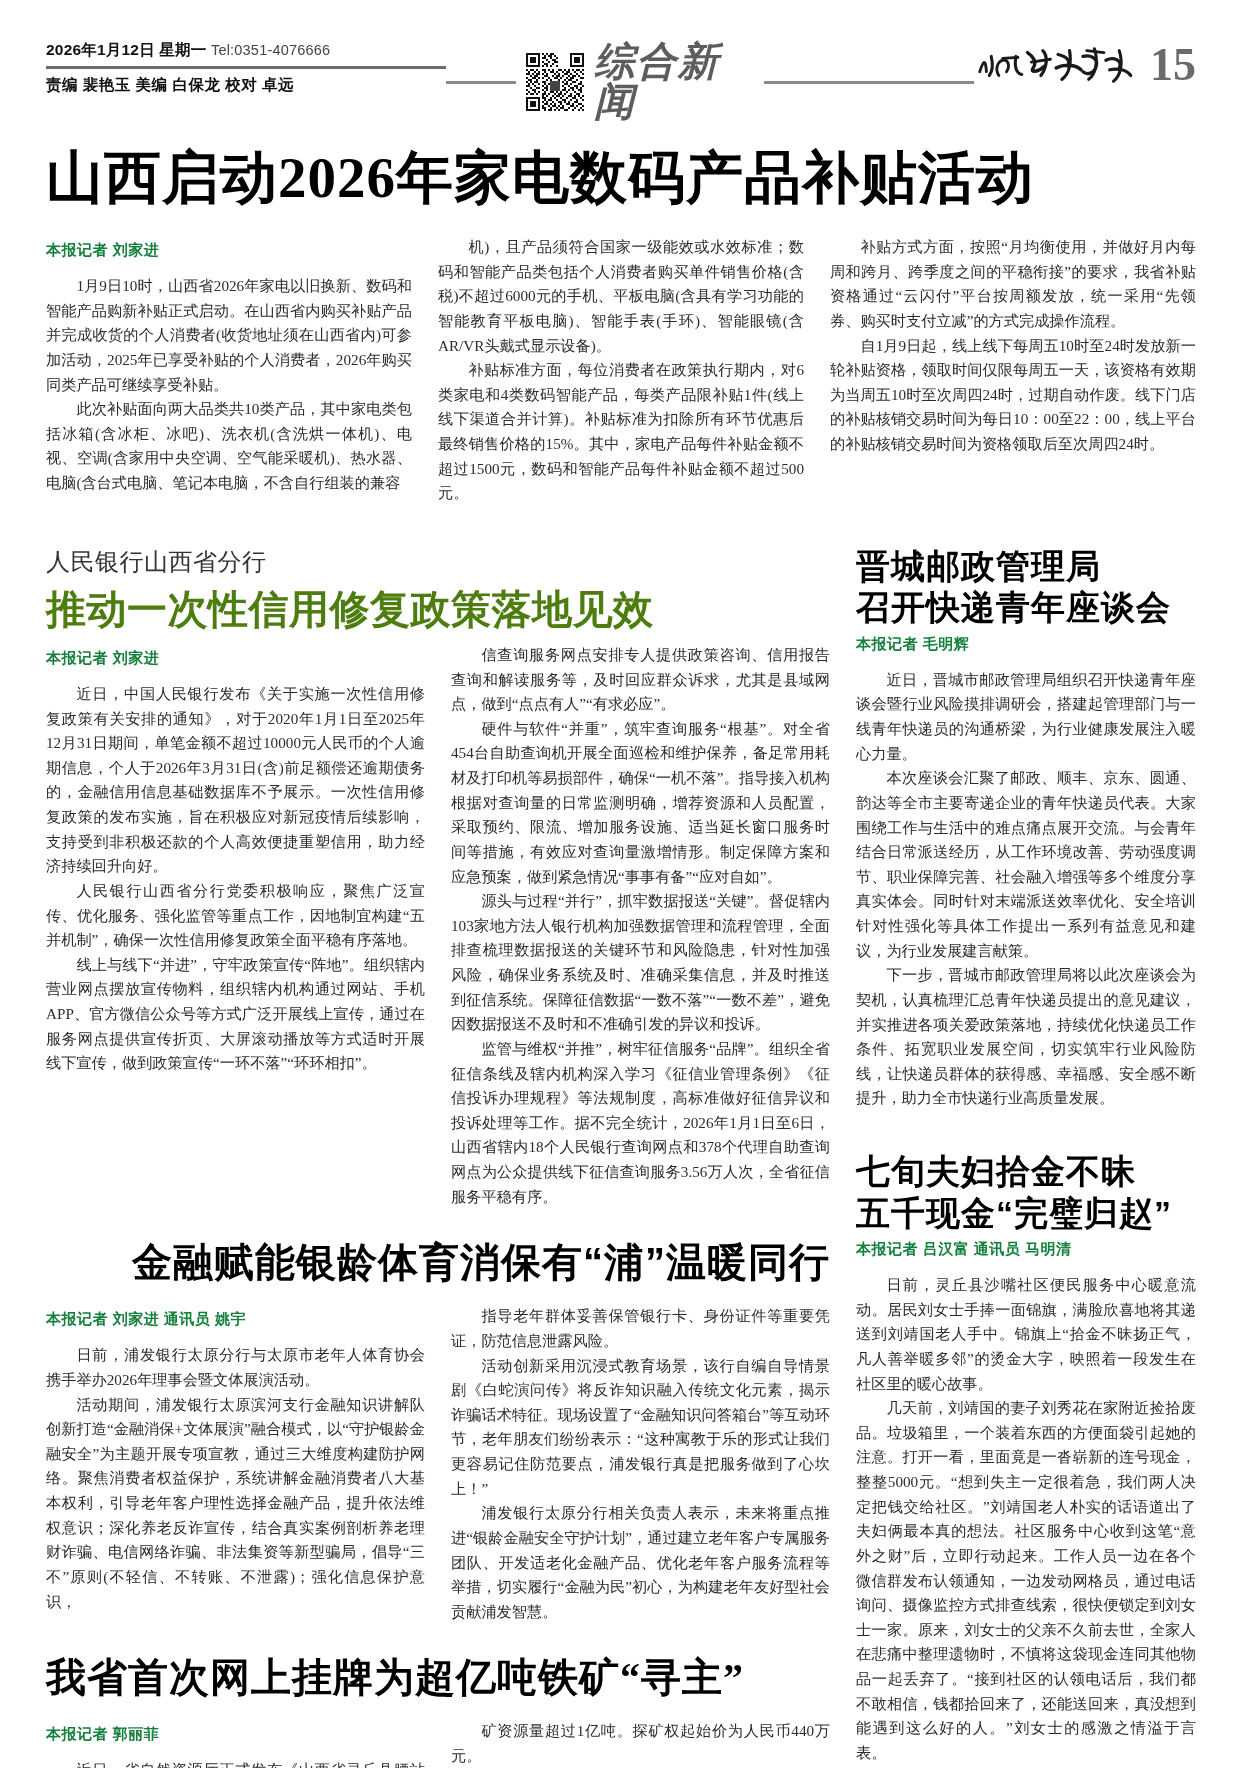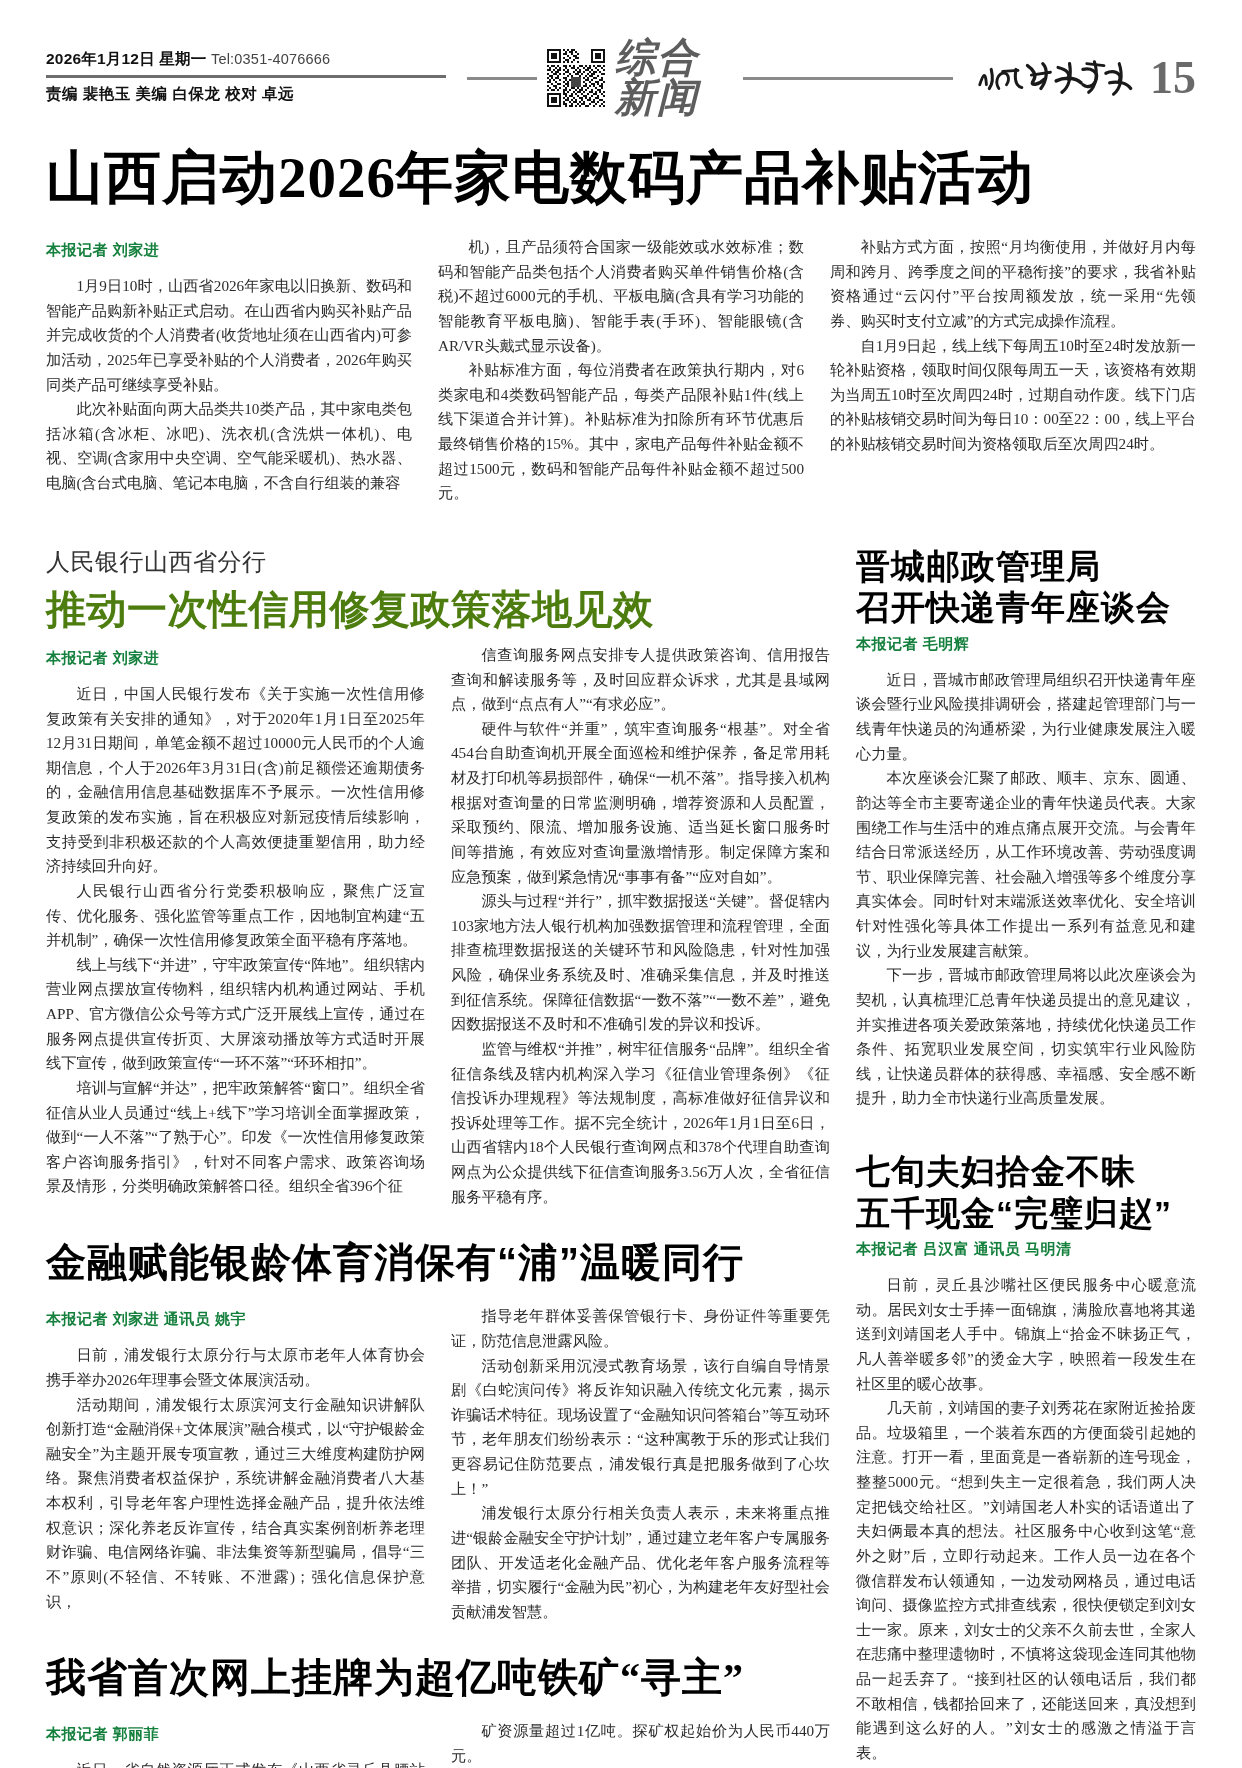--- a/index.html
+++ b/index.html
@@ -7,21 +7,21 @@
   body {
     width: 1242px; height: 1768px;
     background: #ffffff;
     font-family: "Liberation Serif", "DejaVu Serif", serif;
     color: #111;
     overflow: hidden;
   }
   .page { position: relative; width:1242px; height:1768px; padding: 36px 46px 10px 46px; }
 
   
-  .masthead { display:flex; align-items:center; height: 78px; gap: 21px; }
+  .masthead { display:flex; align-items:flex-start; height: 78px; }
   .mast-left { width: 400px; padding-top: 4px; }
   .mast-line1 { font-size: 15.5px; letter-spacing:.2px; white-space:nowrap;
     font-family:"Liberation Sans","DejaVu Sans",sans-serif; font-weight:700; color:#111; }
   .mast-line1 .tel { font-weight:400; color:#444; font-size:14.5px; }
   .mast-rule { height:3px; background:#6d6d6d; margin:5px 0 6px 0; width:100%; }
   .mast-line2 { font-size:15.5px; font-family:"Liberation Sans","DejaVu Sans",sans-serif;
     font-weight:700; color:#111; letter-spacing:.5px; }
   .mast-center { flex:1; display:flex; align-items:center; justify-content:center;
     gap:10px; padding-top:6px;font-style:italic; }
   .dash { height:3px; background:#8a8a8a; flex:0 0 auto; }
@@ -52,21 +52,21 @@
     font-family:"Liberation Serif","DejaVu Serif",serif; }
   .body-txt p { margin:0; text-indent:2em; }
 
   .kicker { font-size:24px; color:#333; margin: 0 0 4px 0; letter-spacing:.5px;
     font-family:"Liberation Serif","DejaVu Serif",serif; }
 
   .head2 { font-size:40px; font-weight:700; letter-spacing:.5px; color:#4d7c0f;
     margin:0 0 6px 0; font-family:"Liberation Serif","DejaVu Serif",serif; white-space:nowrap;}
   .head-r { font-size:34px; font-weight:700; line-height:1.22; color:#000; margin:0;
     font-family:"Liberation Sans","DejaVu Sans",sans-serif; letter-spacing:1px; }
-  .head-center { text-align:left; font-size:40px; font-weight:700; color:#000;
+  .head-center { text-align:right; font-size:40px; font-weight:700; color:#000;
     margin:0; font-family:"Liberation Sans","DejaVu Sans",sans-serif; letter-spacing:1px;
     white-space:nowrap; }
   .head-left-big { font-size:40px; font-weight:700; color:#000; margin:0;
     font-family:Liberation Serif, serif; letter-spacing:1px; white-space:nowrap;}
   .blockgap-lg { height:40px; }
   .blockgap-md { height:26px; }
   .blockgap-sm { height:14px; }
 
   .two-col-inner { display:flex; gap:26px; }
   .two-col-inner .col { flex:1 1 0; min-width:0; }
@@ -372,21 +372,20 @@
     <div class="left-wide">
       <div class="kicker">人民银行山西省分行</div>
       <div class="head2">推动一次性信用修复政策落地见效</div>
       <div class="two-col-inner">
         <div class="col">
           <div class="byline">本报记者 刘家进</div>
           <div class="body-txt">
             <p>近日，中国人民银行发布《关于实施一次性信用修复政策有关安排的通知》，对于2020年1月1日至2025年12月31日期间，单笔金额不超过10000元人民币的个人逾期信息，个人于2026年3月31日(含)前足额偿还逾期债务的，金融信用信息基础数据库不予展示。一次性信用修复政策的发布实施，旨在积极应对新冠疫情后续影响，支持受到非积极还款的个人高效便捷重塑信用，助力经济持续回升向好。</p>
             <p>人民银行山西省分行党委积极响应，聚焦广泛宣传、优化服务、强化监管等重点工作，因地制宜构建“五并机制”，确保一次性信用修复政策全面平稳有序落地。</p>
             <p>线上与线下“并进”，守牢政策宣传“阵地”。组织辖内营业网点摆放宣传物料，组织辖内机构通过网站、手机APP、官方微信公众号等方式广泛开展线上宣传，通过在服务网点提供宣传折页、大屏滚动播放等方式适时开展线下宣传，做到政策宣传“一环不落”“环环相扣”。</p>
-            <p>培训与宣解“并达”，把牢政策解答“窗口”。组织全省征信从业人员通过“线上+线下”学习培训全面掌握政策，做到“一人不落”“了熟于心”。印发《一次性信用修复政策客户咨询服务指引》，针对不同客户需求、政策咨询场景及情形，分类明确政策解答口径。组织全省396个征</p>
           </div>
         </div>
         <div class="col">
           <div class="body-txt">
             <p>信查询服务网点安排专人提供政策咨询、信用报告查询和解读服务等，及时回应群众诉求，尤其是县域网点，做到“点点有人”“有求必应”。</p>
             <p>硬件与软件“并重”，筑牢查询服务“根基”。对全省454台自助查询机开展全面巡检和维护保养，备足常用耗材及打印机等易损部件，确保“一机不落”。指导接入机构根据对查询量的日常监测明确，增荐资源和人员配置，采取预约、限流、增加服务设施、适当延长窗口服务时间等措施，有效应对查询量激增情形。制定保障方案和应急预案，做到紧急情况“事事有备”“应对自如”。</p>
             <p>源头与过程“并行”，抓牢数据报送“关键”。督促辖内103家地方法人银行机构加强数据管理和流程管理，全面排查梳理数据报送的关键环节和风险隐患，针对性加强风险，确保业务系统及时、准确采集信息，并及时推送到征信系统。保障征信数据“一数不落”“一数不差”，避免因数据报送不及时和不准确引发的异议和投诉。</p>
             <p>监管与维权“并推”，树牢征信服务“品牌”。组织全省征信条线及辖内机构深入学习《征信业管理条例》《征信投诉办理规程》等法规制度，高标准做好征信异议和投诉处理等工作。据不完全统计，2026年1月1日至6日，山西省辖内18个人民银行查询网点和378个代理自助查询网点为公众提供线下征信查询服务3.56万人次，全省征信服务平稳有序。</p>
           </div>
         </div>

